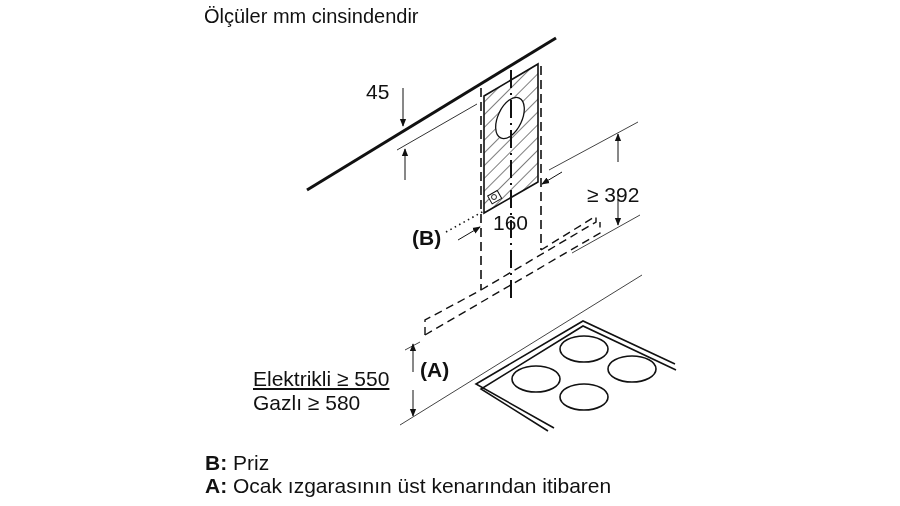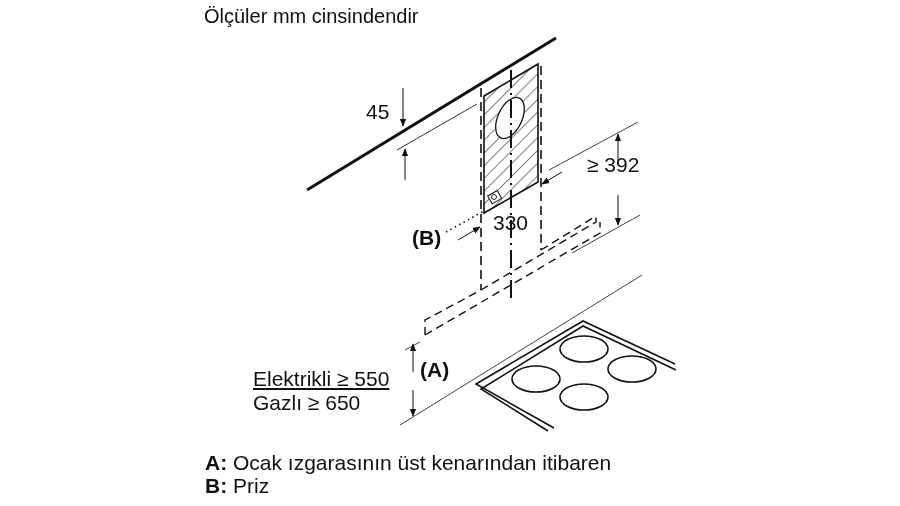--- a/index.html
+++ b/index.html
@@ -79,24 +79,24 @@
   <g fill="none" stroke="#111" stroke-width="1.6">
     <polyline points="554,428 476,384 583,321 675,364"></polyline>
     <polyline points="548,431 481,389 583,326 676,370"></polyline>
     <ellipse cx="584" cy="349" rx="24" ry="13"></ellipse>
     <ellipse cx="632" cy="369" rx="24" ry="13"></ellipse>
     <ellipse cx="536" cy="379" rx="24" ry="13"></ellipse>
     <ellipse cx="584" cy="397" rx="24" ry="13"></ellipse>
   </g>
 </svg>
 
-<div class="lbl" style="left:366px; top:100px;">45</div>
-<div class="lbl" style="left:493px; top:211px;">330</div>
-<div class="lbl" style="left:587px; top:153px;">≥ 392</div>
+<div class="lbl" style="left:366px; top:80px;">45</div>
+<div class="lbl" style="left:493px; top:211px;">160</div>
+<div class="lbl" style="left:587px; top:183px;">≥ 392</div>
 <div class="lbl bold" style="left:412px; top:226px;">(B)</div>
 <div class="lbl bold" style="left:420px; top:358px;">(A)</div>
 <div class="lbl" style="left:253px; top:367px;text-decoration:underline;">Elektrikli ≥ 550</div>
-<div class="lbl" style="left:253px; top:391px;">Gazlı ≥ 650</div>
+<div class="lbl" style="left:253px; top:391px;">Gazlı ≥ 580</div>
 
 <div class="legend">
+  <div><span class="key">B:</span><span> Priz</span></div>
   <div><span class="key">A:</span><span> Ocak ızgarasının üst kenarından itibaren</span></div>
-  <div><span class="key">B:</span><span> Priz</span></div>
 </div>
 
 </body></html>

